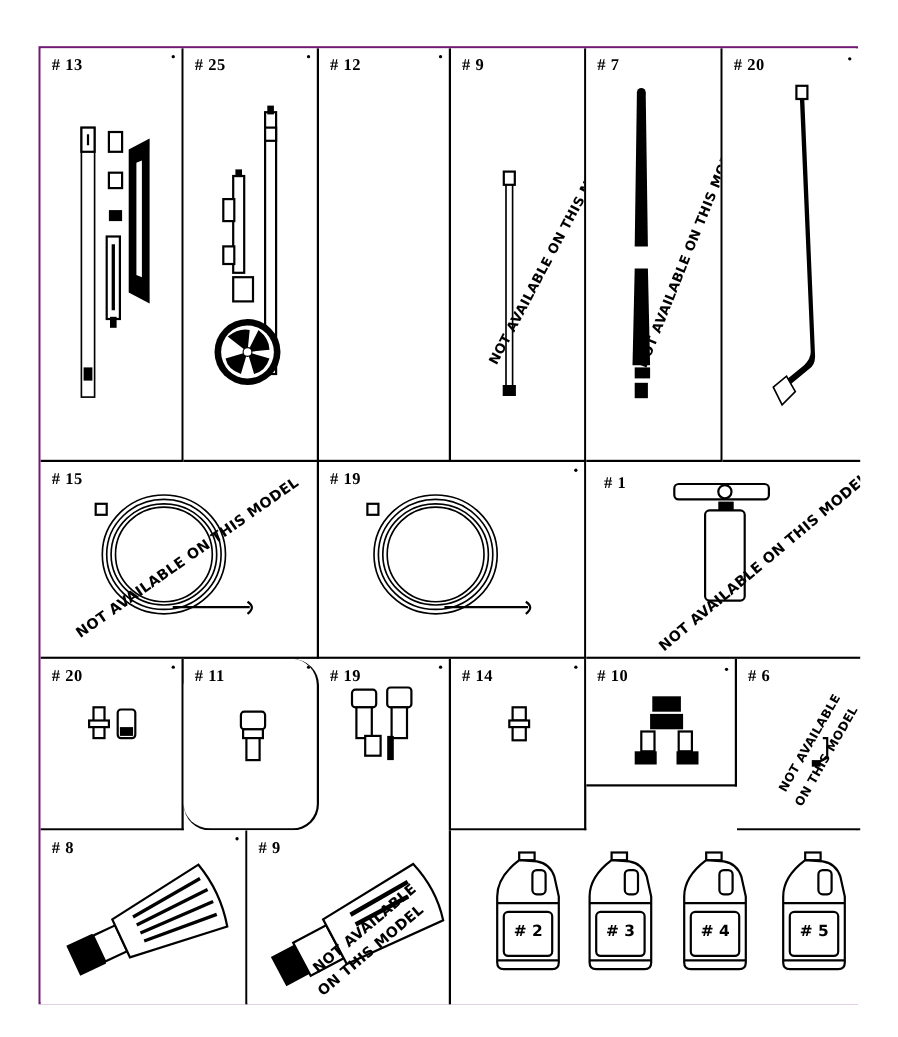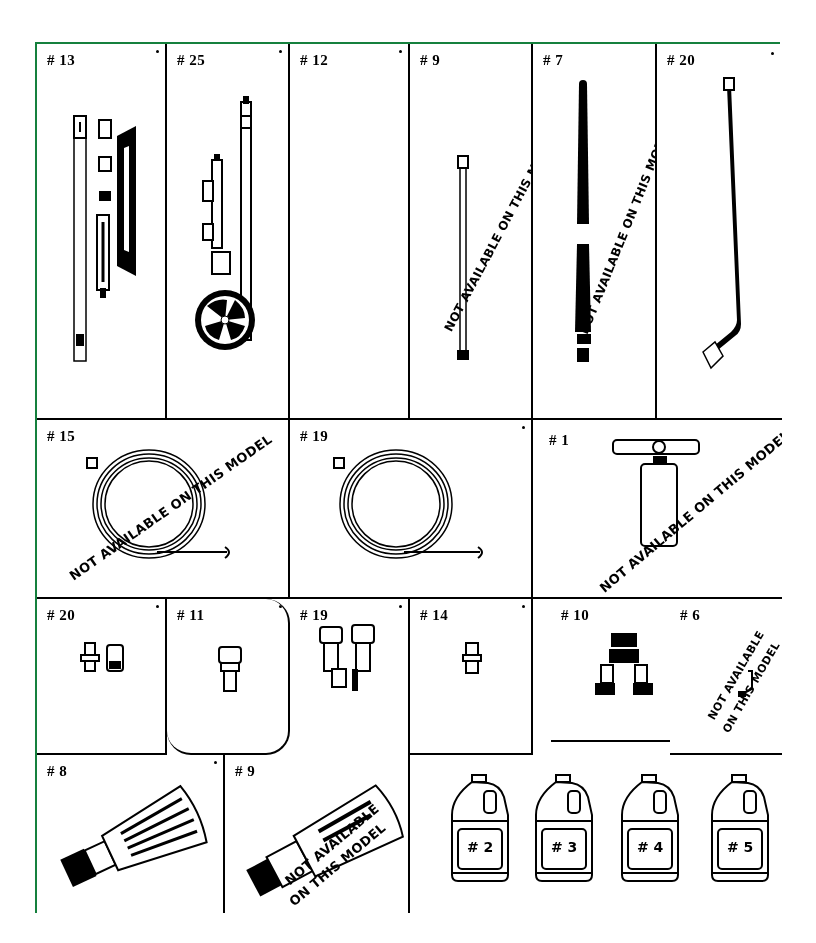--- a/index.html
+++ b/index.html
@@ -1,17 +1,17 @@
 <!DOCTYPE html>
 <html><head>
 <meta charset="utf-8">
 <style>
   html, body { margin:0; padding:0; background:#fff; }
   body { width:816px; height:943px; position:relative; overflow:hidden; font-family:"Liberation Serif", serif; color:#000; }
-  .sheet { position:absolute; left:35px; top:42px; width:745px; height:871px; border:2px solid #15803d; box-sizing:border-box;padding-left:12px; }
+  .sheet { position:absolute; left:35px; top:42px; width:745px; height:871px; border:2px solid #701a75; box-sizing:border-box;padding-left:12px; }
   .cell { position:absolute; border-right:2px solid #000; border-bottom:2px solid #000; box-sizing:border-box; overflow:hidden; background:#fff; }
   .label { position:absolute; left:10px; top:8px; font-size:15px; font-weight:bold; letter-spacing:0.5px; }
   .na { position:absolute; font-family:"DejaVu Sans", sans-serif; font-weight:900; font-size:11px; white-space:nowrap; transform-origin:center center; letter-spacing:0.3px; }
   .dot { position:absolute; width:3px; height:3px; background:#000; border-radius:50%; }
   svg { position:absolute; }
   .jug-label { font-family:"DejaVu Sans", sans-serif; font-weight:bold; font-size:14px; }
 </style>
 </head>
 <body>
 
@@ -182,21 +182,21 @@
   <div class="cell" style="left:373px;top:555px;width:123px;height:156px;">
     <span class="label"># 14</span>
     <span class="dot" style="right:6px;top:6px"></span>
     <svg width="123" height="156" viewBox="0 0 123 156">
       <rect x="56" y="44" width="12" height="12" fill="#fff" stroke="#000" stroke-width="2"></rect>
       <rect x="53" y="56" width="18" height="6" fill="#fff" stroke="#000" stroke-width="2"></rect>
       <rect x="56" y="62" width="12" height="12" fill="#fff" stroke="#000" stroke-width="2"></rect>
     </svg>
   </div>
 
-  <div class="cell" style="left:496px;top:555px;width:137px;height:143px;margin-left:18px;">
+  <div class="cell" style="left:496px;top:555px;width:137px;height:116px;">
     <span class="label"># 10</span>
     <span class="dot" style="right:6px;top:8px"></span>
     <svg width="137" height="156" viewBox="0 0 137 156">
       <rect x="60" y="34" width="26" height="14" fill="#000"></rect>
       <rect x="58" y="50" width="30" height="14" fill="#000"></rect>
       <rect x="50" y="66" width="12" height="18" fill="#fff" stroke="#000" stroke-width="2"></rect>
       <rect x="84" y="66" width="12" height="18" fill="#fff" stroke="#000" stroke-width="2"></rect>
       <rect x="44" y="84" width="20" height="12" fill="#000"></rect>
       <rect x="82" y="84" width="20" height="12" fill="#000"></rect>
     </svg>

